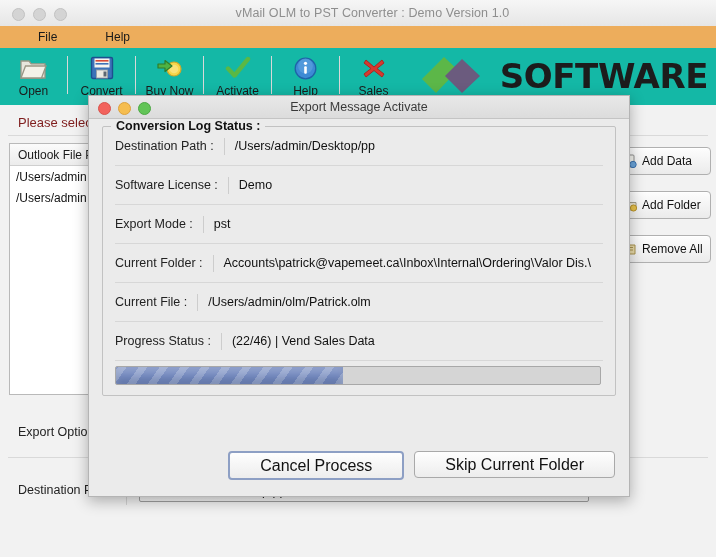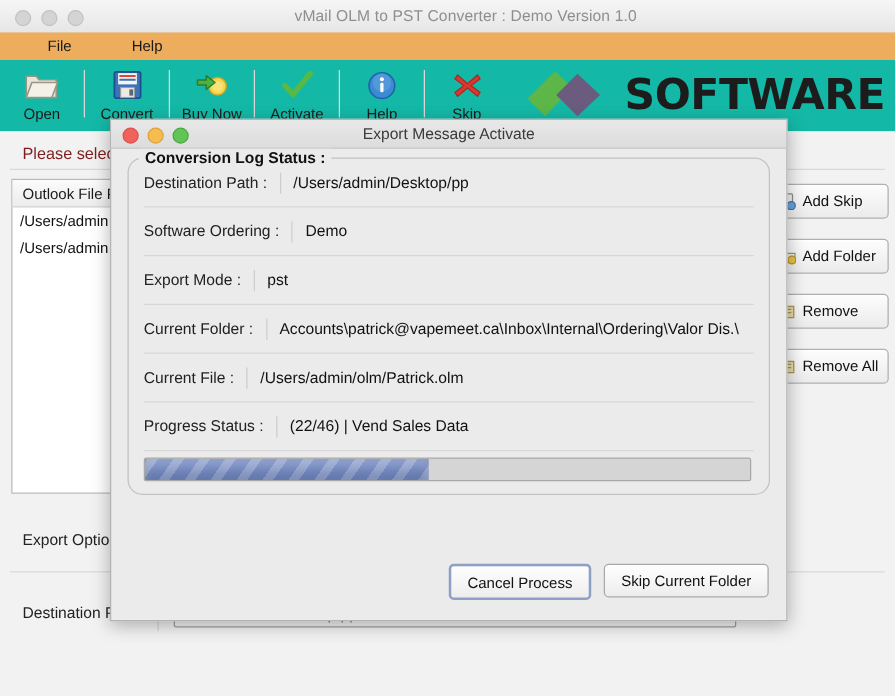--- a/index.html
+++ b/index.html
@@ -118,21 +118,21 @@
   }
   .dlg-lights{position:absolute;left:9px;top:6px;display:flex;gap:7px;}
   .dl{width:11px;height:11px;border-radius:50%;}
   .dl.r{background:#f2625c;border:1px solid #d9534c;}
   .dl.y{background:#f5bd4f;border:1px solid #dda23d;}
   .dl.g{background:#62c457;border:1px solid #4da844;}
   .dlg-title-text{font-size:12.5px;color:#3a3a3a;}
 
   .group{
     position:absolute;left:13px;top:30px;width:512px;height:268px;
-    border:1px solid #c2c2c2;border-radius:12px;background:#ebebeb;
+    border:1px solid #c2c2c2;border-radius:2px;background:#ebebeb;
   }
   .group-legend{
     position:absolute;left:8px;top:-8px;background:#ebebeb;padding:0 5px;
     font-size:12.5px;font-weight:bold;color:#111;
   }
   .logrow{
     position:relative;height:38px;display:flex;align-items:center;
     border-bottom:1px solid #d7d7d7;margin:0 12px;
   }
   .logrow:first-of-type{margin-top:14px;}
@@ -152,22 +152,22 @@
       -55deg,
       rgba(255,255,255,.22) 0px, rgba(255,255,255,.22) 7px,
       rgba(255,255,255,0) 7px, rgba(255,255,255,0) 17px);
     box-shadow:inset 0 6px 7px rgba(255,255,255,.22), inset 0 -5px 6px rgba(0,0,0,.10);
   }
 
   .dlg-btns{position:absolute;right:14px;bottom:16px;display:flex;gap:10px;}
   .dbtn{
     height:25px;border-radius:4px;border:1px solid #a9a9a9;
     background:linear-gradient(#fefefe,#ededed);
-    font-size:12px;color:#111;display:flex;align-items:center;
-    justify-content:center;padding:0 13px;cursor:default;
+    font-size:16px;color:#111;display:flex;align-items:center;
+    justify-content:center;padding:0 30px;cursor:default;
   }
   .dbtn.def{border:2px solid #8d9fc4;}
 </style>
 </head>
 <body>
 
 <div class="app">
 
   <div class="titlebar">
     <div class="tl-lights">
@@ -245,21 +245,21 @@
       <div class="tb-lbl">Help</div>
     </div>
     <div class="tb-sep"></div>
 
     <div class="tb-btn">
       <div class="tb-ico">
         <svg width="24" height="23" viewBox="0 0 24 23">
           <path d="M4 3 L12 10 L20 3 L22 6 L15 11.5 L22 17 L20 20 L12 13.5 L4 20 L2 17 L9 11.5 L2 6 Z" fill="#d9382f" stroke="#a82a22" stroke-width="1"></path>
         </svg>
       </div>
-      <div class="tb-lbl">Skip</div>
+      <div class="tb-lbl">Sales</div>
     </div>
 
     <div class="logo">
       <svg width="78" height="46" viewBox="0 0 78 46">
         <path d="M4 26 L26 4 L40 17 L18 40 Z" fill="#5cb748"></path>
         <path d="M44 6 L62 23 L44 40 L27 23 Z" fill="#6b5b7e"></path>
       </svg>
       <div class="logo-text">SOFTWARE</div>
     </div>
   </div>
@@ -274,35 +274,28 @@
       <div class="fl-row">/Users/admin</div>
       <div class="fl-row">/Users/admin</div>
     </div>
 
     <div class="side-btns">
       <div class="sbtn">
         <svg width="14" height="14" viewBox="0 0 14 14">
           <rect x="2" y="1" width="9" height="12" rx="1" fill="#f3f3ee" stroke="#8d8d8d" stroke-width="1"></rect>
           <circle cx="10" cy="10.5" r="3.2" fill="#6aa3d8" stroke="#3c72ad" stroke-width="1"></circle>
         </svg>
-        <span>Add Skip</span>
+        <span>Add Data</span>
       </div>
       <div class="sbtn">
         <svg width="14" height="14" viewBox="0 0 14 14">
           <path d="M1 3h4.5l1.2 1.6H13V12H1z" fill="#efebdc" stroke="#9a9684" stroke-width="1"></path>
           <circle cx="10.5" cy="10" r="3.1" fill="#e8c24d" stroke="#b89228" stroke-width="1"></circle>
         </svg>
         <span>Add Folder</span>
-      </div>
-      <div class="sbtn">
-        <svg width="14" height="14" viewBox="0 0 14 14">
-          <path d="M2 3h10v9H2z" fill="#e7d9a8" stroke="#a8924f" stroke-width="1"></path>
-          <path d="M4 5.5h6M4 8h6" stroke="#a8924f" stroke-width="1"></path>
-        </svg>
-        <span>Remove</span>
       </div>
       <div class="sbtn">
         <svg width="14" height="14" viewBox="0 0 14 14">
           <path d="M2 3h10v9H2z" fill="#e7d9a8" stroke="#a8924f" stroke-width="1"></path>
           <path d="M4 5.5h6M4 8h6" stroke="#a8924f" stroke-width="1"></path>
         </svg>
         <span>Remove All</span>
       </div>
     </div>
 
@@ -329,21 +322,21 @@
 
     <div class="group">
       <div class="group-legend">Conversion Log Status :</div>
 
       <div class="logrow">
         <span class="lr-key">Destination Path :</span>
         <span class="lr-sep"></span>
         <span class="lr-val">/Users/admin/Desktop/pp</span>
       </div>
       <div class="logrow">
-        <span class="lr-key">Software Ordering  :</span>
+        <span class="lr-key">Software License  :</span>
         <span class="lr-sep"></span>
         <span class="lr-val">Demo</span>
       </div>
       <div class="logrow">
         <span class="lr-key">Export Mode :</span>
         <span class="lr-sep"></span>
         <span class="lr-val">pst</span>
       </div>
       <div class="logrow">
         <span class="lr-key">Current Folder :</span>

